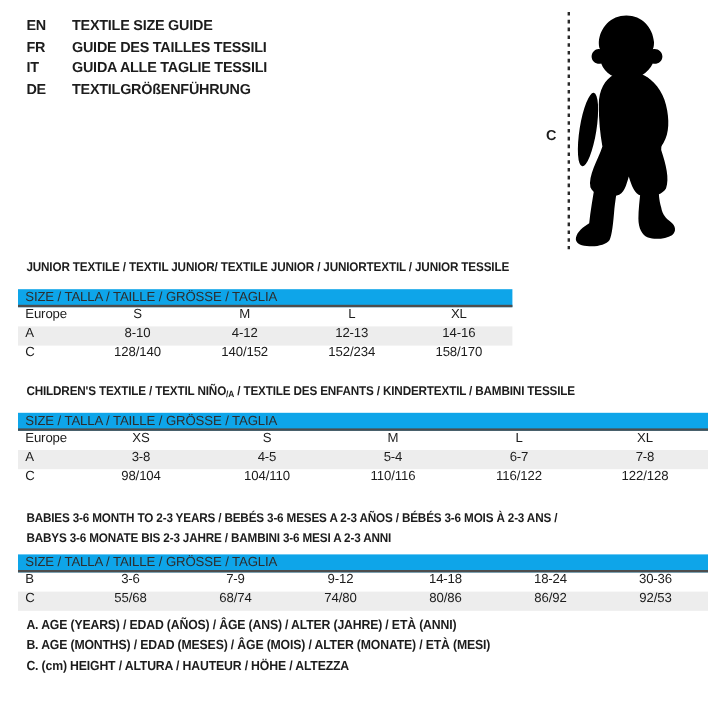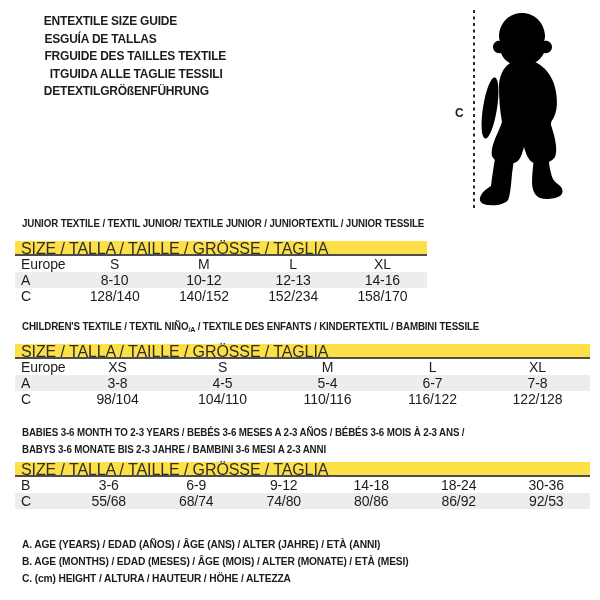--- a/index.html
+++ b/index.html
@@ -3,68 +3,64 @@
 <meta charset="utf-8">
 <style>
   html,body{margin:0;padding:0;background:#fff;}
   .canvas{
     position:relative;width:600px;height:600px;background:#ffffff;overflow:hidden;
     font-family:"Liberation Sans",sans-serif;color:#1c1c1c;
   }
   
   .lang-header{position:absolute;left:22px;top:13px;}
   .lang-row{display:flex;line-height:17.5px;font-size:12px;font-weight:bold;letter-spacing:-0.2px;}
-  .lang-code{width:38px;text-align:right;}
+  .lang-code{width:38px;}
   
   .dash-line{position:absolute;left:471px;top:10px;width:6px;height:198px;}
   .c-label{position:absolute;left:455px;top:106px;font-size:12px;font-weight:bold;}
   .baby{position:absolute;left:478px;top:10px;}
   
   .sec-title{
     position:absolute;left:22px;font-size:10.5px;font-weight:bold;letter-spacing:-0.15px;
     white-space:nowrap;transform:scaleX(0.93);transform-origin:0 50%;line-height:17px;
   }
   .sub{font-size:7.5px;vertical-align:-2px;}
   
   .stable{position:absolute;left:15px;}
   .t-junior{width:412px;}
   .t-children,.t-babies{width:575px;}
   .size-bar{
-    height:15px;background:#fde047;border-bottom:2px solid #4d4d4d;
-    font-size:16px;color:#2d2d2d;line-height:15px;padding-left:6px;
+    height:15px;background:#0ea5e9;border-bottom:2px solid #4d4d4d;
+    font-size:11px;color:#2d2d2d;line-height:15px;padding-left:6px;
     letter-spacing:-0.1px;box-sizing:border-box;
   }
-  .trow{display:flex;height:16px;font-size:14px;letter-spacing:-0.1px;}
+  .trow{display:flex;height:16px;font-size:11px;letter-spacing:-0.1px;}
   .trow.shaded{background:#ededed;}
   .lcell{padding-left:6px;box-sizing:border-box;}
   .t-junior .lcell{width:55px;}
   .t-children .lcell,.t-babies .lcell{width:50px;}
   .cell{flex:1;text-align:center;}
   
-  .notes{position:absolute;left:22px;top:536px;}
+  .notes{position:absolute;left:22px;top:513px;}
   .note-line{font-size:11px;font-weight:bold;line-height:17.2px;white-space:nowrap;
     letter-spacing:-0.15px;transform:scaleX(0.93);transform-origin:0 50%;}
 </style>
 </head>
 <body>
 
 <div class="canvas">
 
   <div class="lang-header">
     <div class="lang-row">
       <span class="lang-code">EN</span>
       <span class="lang-label">TEXTILE SIZE GUIDE</span>
     </div>
     <div class="lang-row">
-      <span class="lang-code">ES</span>
-      <span class="lang-label">GUÍA DE TALLAS</span>
-    </div>
-    <div class="lang-row">
       <span class="lang-code">FR</span>
-      <span class="lang-label">GUIDE DES TAILLES TEXTILE</span>
+      <span class="lang-label">GUIDE DES TAILLES TESSILI</span>
     </div>
     <div class="lang-row">
       <span class="lang-code">IT</span>
       <span class="lang-label">GUIDA ALLE TAGLIE TESSILI</span>
     </div>
     <div class="lang-row">
       <span class="lang-code">DE</span>
       <span class="lang-label">TEXTILGRÖßENFÜHRUNG</span>
     </div>
   </div>
@@ -92,21 +88,21 @@
         <div class="trow">
           <div class="lcell">Europe</div>
           <div class="cell">S</div>
           <div class="cell">M</div>
           <div class="cell">L</div>
           <div class="cell">XL</div>
         </div>
         <div class="trow shaded">
           <div class="lcell">A</div>
           <div class="cell">8-10</div>
-          <div class="cell">10-12</div>
+          <div class="cell">4-12</div>
           <div class="cell">12-13</div>
           <div class="cell">14-16</div>
         </div>
         <div class="trow">
           <div class="lcell">C</div>
           <div class="cell">128/140</div>
           <div class="cell">140/152</div>
           <div class="cell">152/234</div>
           <div class="cell">158/170</div>
         </div>
@@ -147,21 +143,21 @@
   <div class="sec-title" style="top:424px">
     <div>BABIES 3-6 MONTH TO 2-3 YEARS / BEBÉS 3-6 MESES A 2-3 AÑOS / BÉBÉS 3-6 MOIS À 2-3 ANS /</div>
     <div>BABYS 3-6 MONATE BIS 2-3 JAHRE / BAMBINI 3-6 MESI A 2-3 ANNI</div>
   </div>
   <div class="stable t-babies" style="top:462px">
     <div class="size-bar">SIZE / TALLA / TAILLE / GRÖSSE / TAGLIA</div>
     <div class="rows">
         <div class="trow">
           <div class="lcell">B</div>
           <div class="cell">3-6</div>
-          <div class="cell">6-9</div>
+          <div class="cell">7-9</div>
           <div class="cell">9-12</div>
           <div class="cell">14-18</div>
           <div class="cell">18-24</div>
           <div class="cell">30-36</div>
         </div>
         <div class="trow shaded">
           <div class="lcell">C</div>
           <div class="cell">55/68</div>
           <div class="cell">68/74</div>
           <div class="cell">74/80</div>

